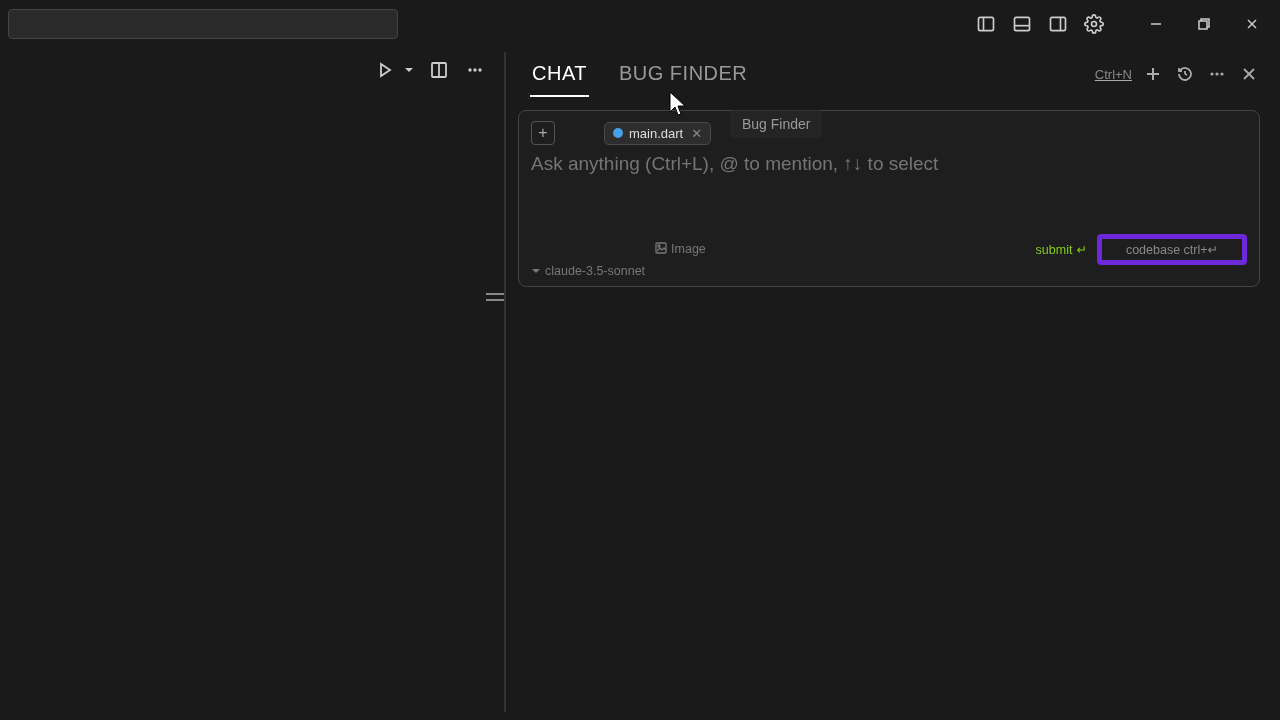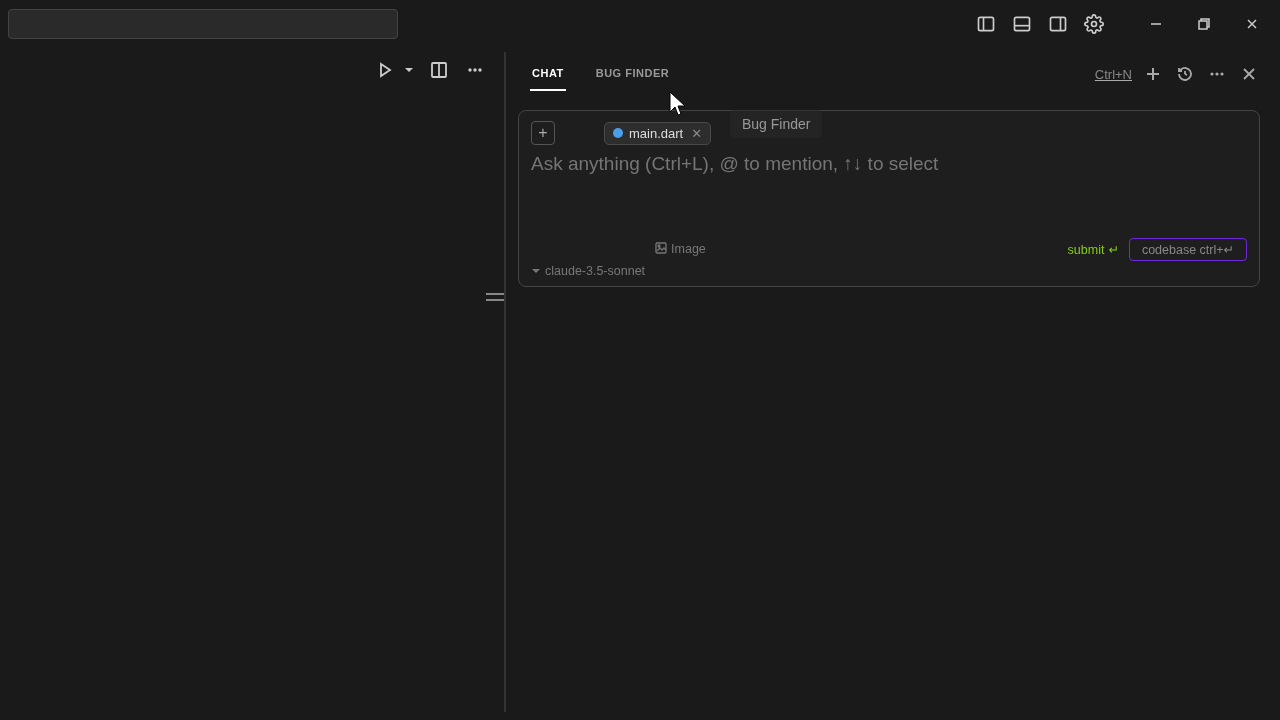--- a/index.html
+++ b/index.html
@@ -117,22 +117,22 @@
     display: flex;
     align-items: center;
     padding: 0 10px 0 20px;
   }
   .tabs {
     display: flex;
     gap: 28px;
     flex: 1;
   }
   .tab {
-    font-weight: 700;
-    font-size: 11px;
+    font-weight: 400;
+    font-size: 20px;
     color: #999;
     cursor: pointer;
     padding: 10px 2px;
     letter-spacing: 0.5px;
   }
   .tab.active {
     color: #fff;
     border-bottom: 2px solid #fff;
   }
   .panel-actions {
@@ -251,23 +251,23 @@
   }
   .footer-spacer { flex: 1; }
   .submit-btn {
     display: flex;
     align-items: flex-end;
     gap: 4px;
     color: #84cc16;
     cursor: pointer;
   }
   .codebase-btn {
-    border: 1px solid #6d28d9;
+    border: 5px solid #6d28d9;
     border-radius: 4px;
-    padding: 3px 12px;
+    padding: 3px 24px;
     display: flex;
     align-items: center;
     gap: 4px;
     cursor: pointer;
     color: #888;
   }
 
   
   .mouse-cursor {
     position: absolute;

